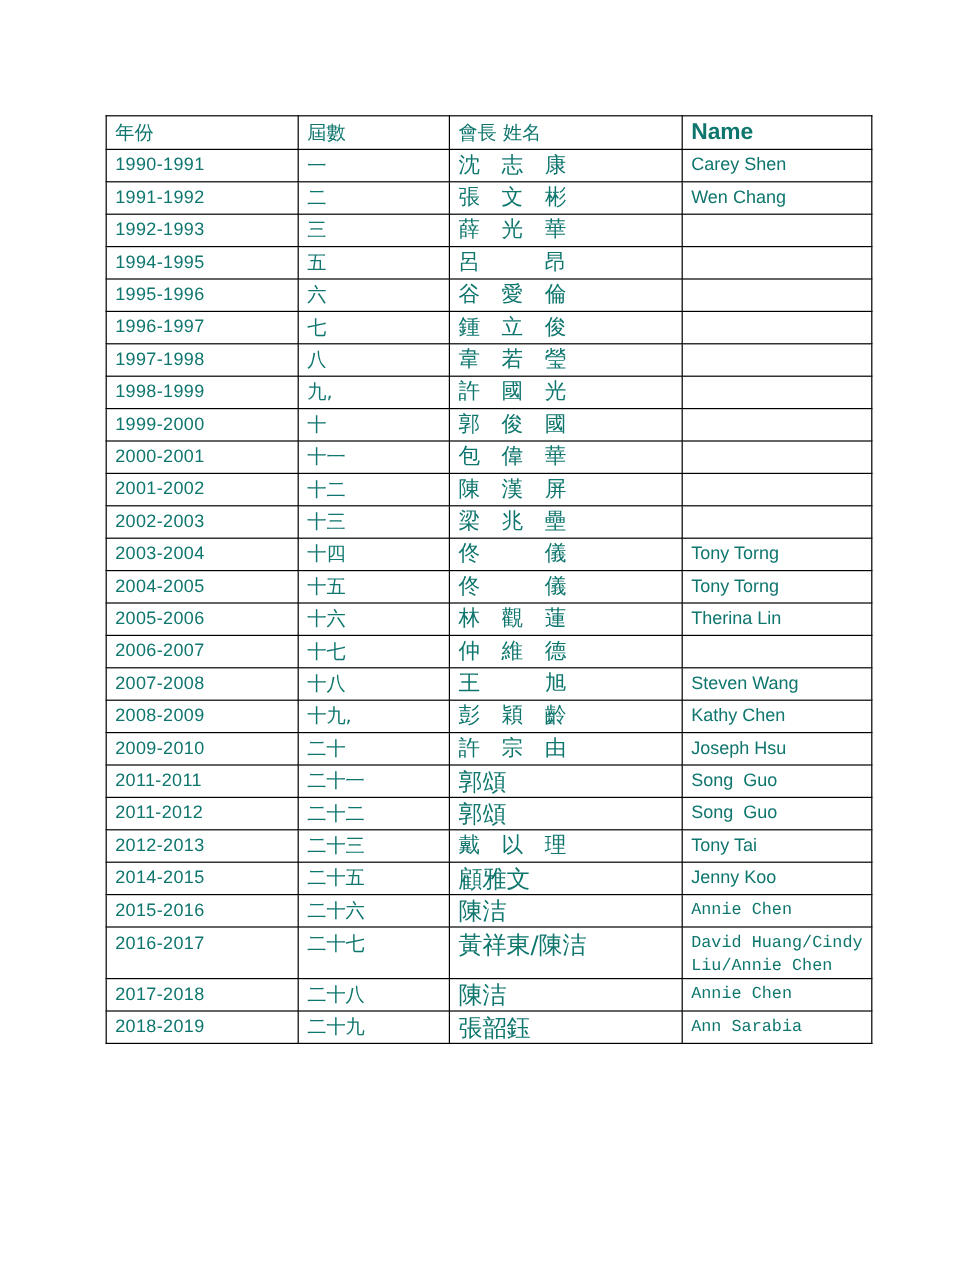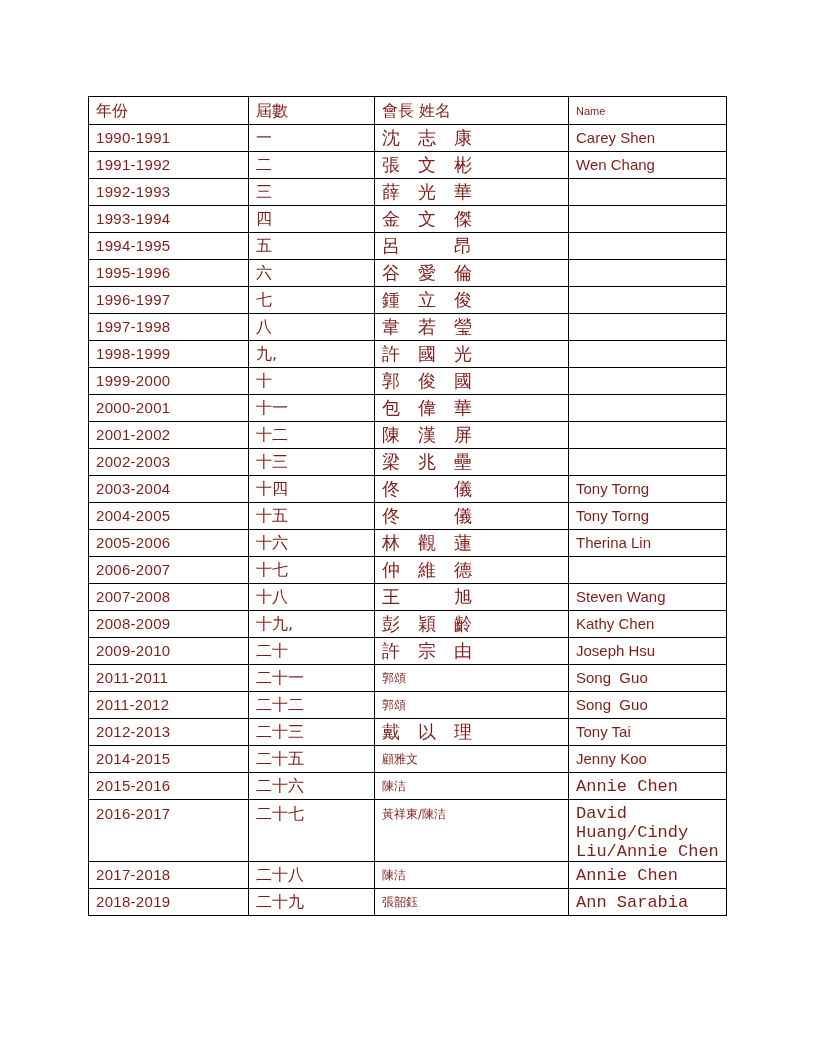--- a/index.html
+++ b/index.html
@@ -5,21 +5,21 @@
   html, body {
     margin: 0;
     padding: 0;
     background: #ffffff;
   }
   .page {
     position: relative;
     width: 816px;
     height: 1056px;
     background: #ffffff;
-    color: #7f1d1d;
+    color: #0f766e;
     overflow: hidden;
   }
   table.roster {
     position: absolute;
     left: 88px;
     top: 96px;
     width: 638px;
     border-collapse: collapse;
     table-layout: fixed;
   }
@@ -47,47 +47,48 @@
   }
 
   th { font-weight: normal; }
 
   .cjk-head {
     font-family: "DejaVu Sans", sans-serif;
     font-size: 16px;
   }
   .en-head {
     font-family: "Liberation Sans", "DejaVu Sans", sans-serif;
-    font-size: 11px;
+    font-size: 19px;
+    font-weight: bold;
   }
   td.year {
     font-family: "Liberation Sans", "DejaVu Sans", sans-serif;
     font-size: 15px;
     letter-spacing: 0.3px;
   }
   td.term {
     font-family: "DejaVu Sans", sans-serif;
     font-size: 16px;
   }
   td.president.spaced {
     font-family: "DejaVu Sans", sans-serif;
     font-size: 18px;
   }
   td.president.compact {
     font-family: "DejaVu Sans", sans-serif;
-    font-size: 12px;
+    font-size: 20px;
   }
   td.name.sans {
     font-family: "Liberation Sans", "DejaVu Sans", sans-serif;
     font-size: 15px;
     margin-left: 24px;
   }
   td.name.mono {
     font-family: "Liberation Mono", "DejaVu Sans Mono", monospace;
-    font-size: 17px;
+    font-size: 14px;
     line-height: 19px;
   }
 </style>
 </head>
 <body>
 
 <div class="page">
   <table class="roster">
     <colgroup>
       <col class="c-year">
@@ -116,26 +117,20 @@
     <td class="president spaced">張　文　彬</td>
     <td class="name sans">Wen Chang</td>
   </tr>
         <tr class="row">
     <td class="year">1992-1993</td>
     <td class="term">三</td>
     <td class="president spaced">薛　光　華</td>
     <td class="name sans"></td>
   </tr>
         <tr class="row">
-    <td class="year">1993-1994</td>
-    <td class="term">四</td>
-    <td class="president spaced">金　文　傑</td>
-    <td class="name sans"></td>
-  </tr>
-        <tr class="row">
     <td class="year">1994-1995</td>
     <td class="term">五</td>
     <td class="president spaced">呂　　　昂</td>
     <td class="name sans"></td>
   </tr>
         <tr class="row">
     <td class="year">1995-1996</td>
     <td class="term">六</td>
     <td class="president spaced">谷　愛　倫</td>
     <td class="name sans"></td>

